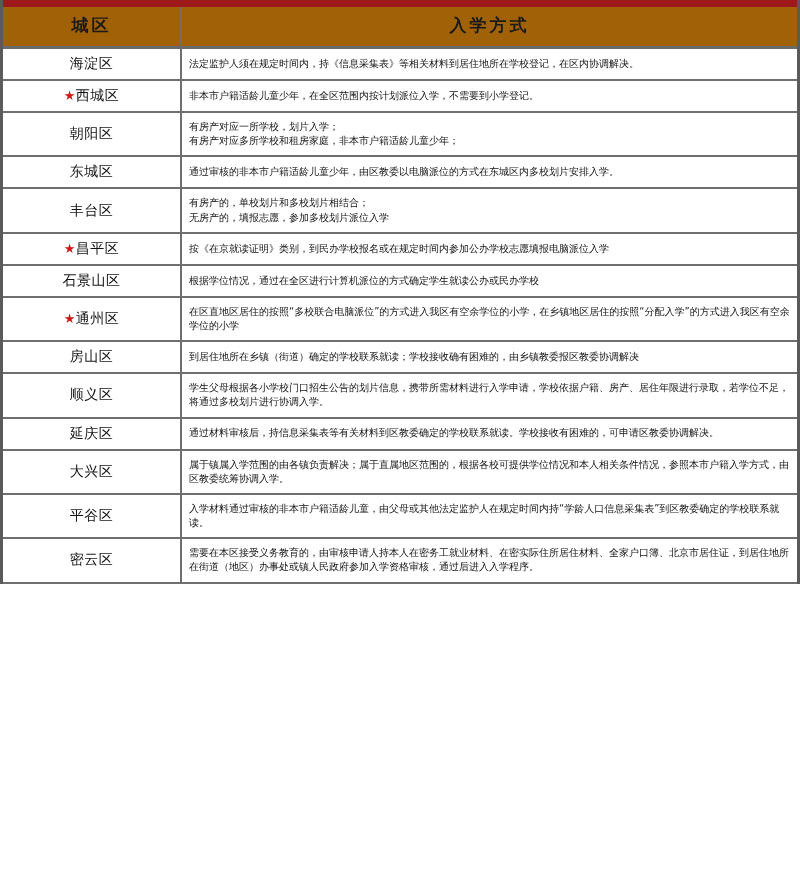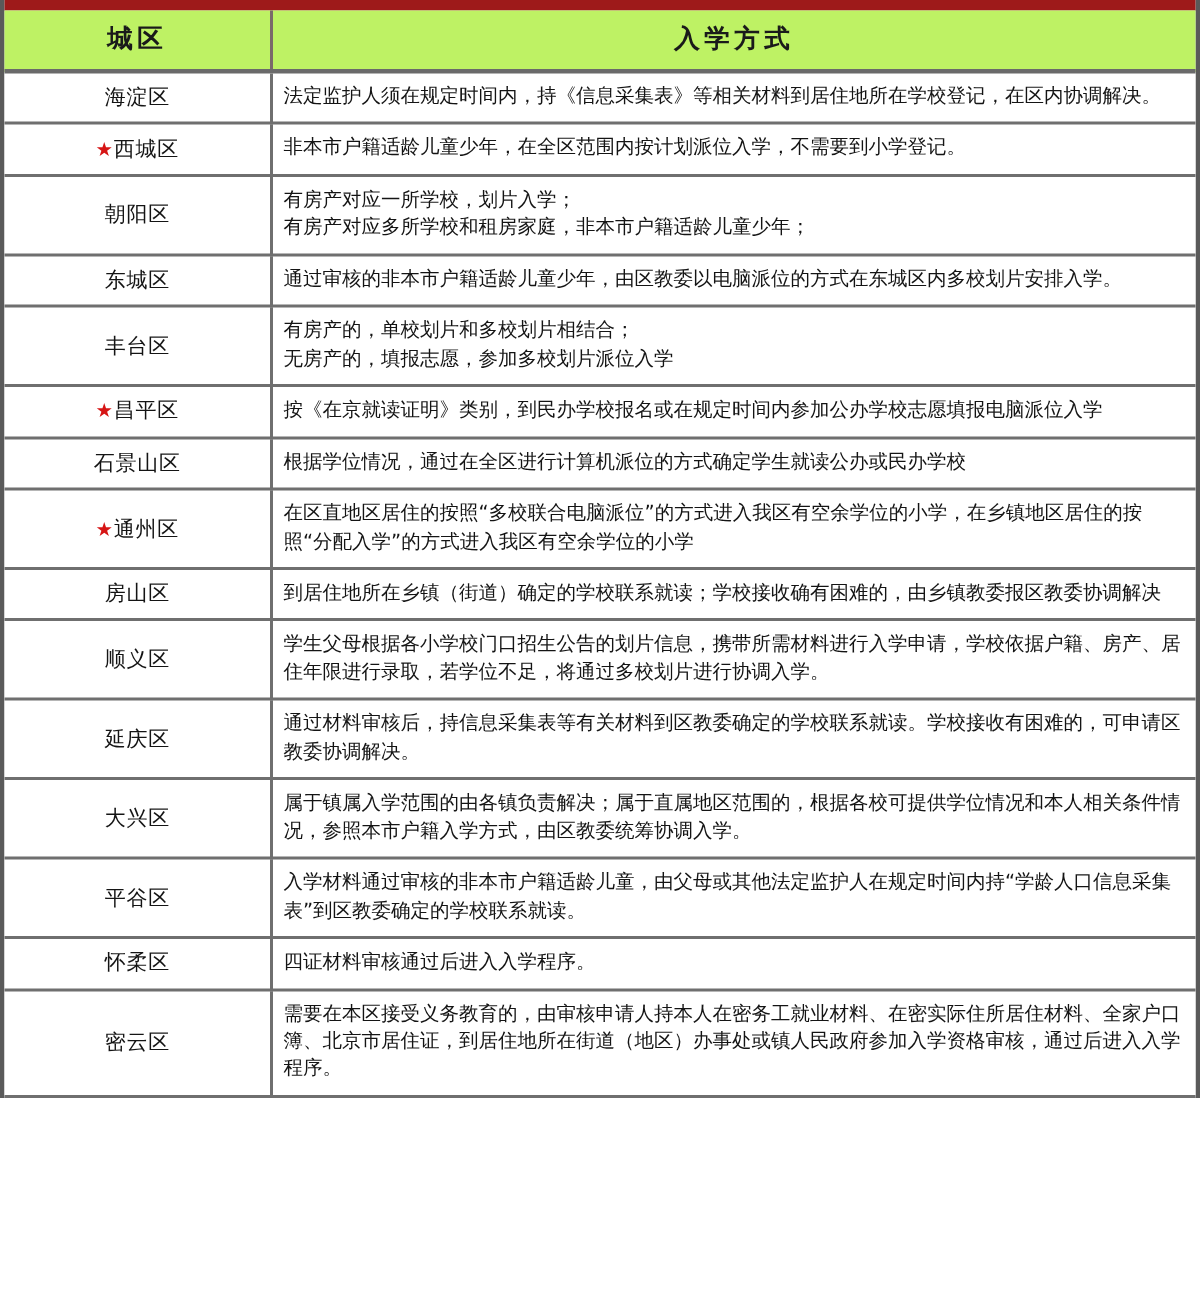--- a/index.html
+++ b/index.html
@@ -27,36 +27,36 @@
   }
   table.admission-table {
     width: 100%;
     border-collapse: collapse;
     table-layout: fixed;
   }
   table.admission-table col.col-district { width: 178px; }
   table.admission-table col.col-method  { width: 616px; }
 
   thead th {
-    background: #bef264;
+    background: #a16207;
     font-weight: bold;
     font-size: 17px;
     color: #1a1a1a;
     padding: 7px 4px 9px 4px;
     border-bottom: 3px solid #6a6a6a;
     letter-spacing: 3px;
     text-align: center;
     vertical-align: middle;
   }
   thead th.district-head {
     border-right: 2px solid #7a6a6a;
   }
   tbody td {
     border-bottom: 2px solid #6f6f6f;
-    font-size: 13px;
+    font-size: 10px;
     color: #141414;
     vertical-align: middle;
     background: #ffffff;
   }
   tbody tr:last-child td {
     border-bottom: 2px solid #6f6f6f;
   }
   td.district {
     text-align: center;
     padding: 6px 2px;
@@ -169,26 +169,20 @@
             <span class="method-line">属于镇属入学范围的由各镇负责解决；属于直属地区范围的，根据各校可提供学位情况和本人相关条件情况，参照本市户籍入学方式，由区教委统筹协调入学。</span>
           </td>
         </tr>
         <tr>
           <td class="district"><span>平谷区</span></td>
           <td class="method">
             <span class="method-line">入学材料通过审核的非本市户籍适龄儿童，由父母或其他法定监护人在规定时间内持“学龄人口信息采集表”到区教委确定的学校联系就读。</span>
           </td>
         </tr>
         <tr>
-          <td class="district"><span>怀柔区</span></td>
-          <td class="method">
-            <span class="method-line">四证材料审核通过后进入入学程序。</span>
-          </td>
-        </tr>
-        <tr>
           <td class="district"><span>密云区</span></td>
           <td class="method">
             <span class="method-line">需要在本区接受义务教育的，由审核申请人持本人在密务工就业材料、在密实际住所居住材料、全家户口簿、北京市居住证，到居住地所在街道（地区）办事处或镇人民政府参加入学资格审核，通过后进入入学程序。</span>
           </td>
         </tr>
       </tbody>
   </table>
 </div>
 
 </body></html>

